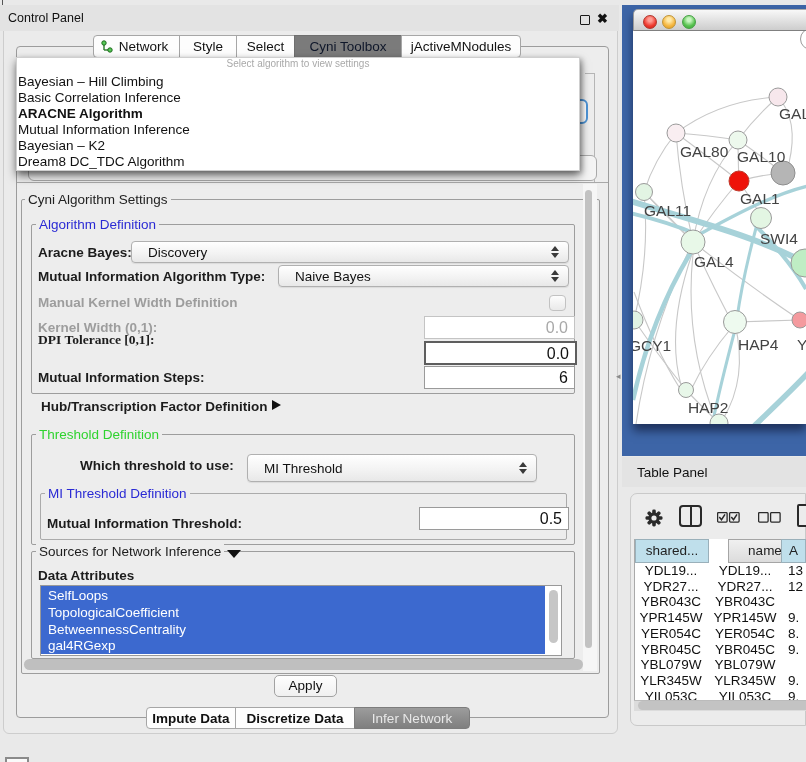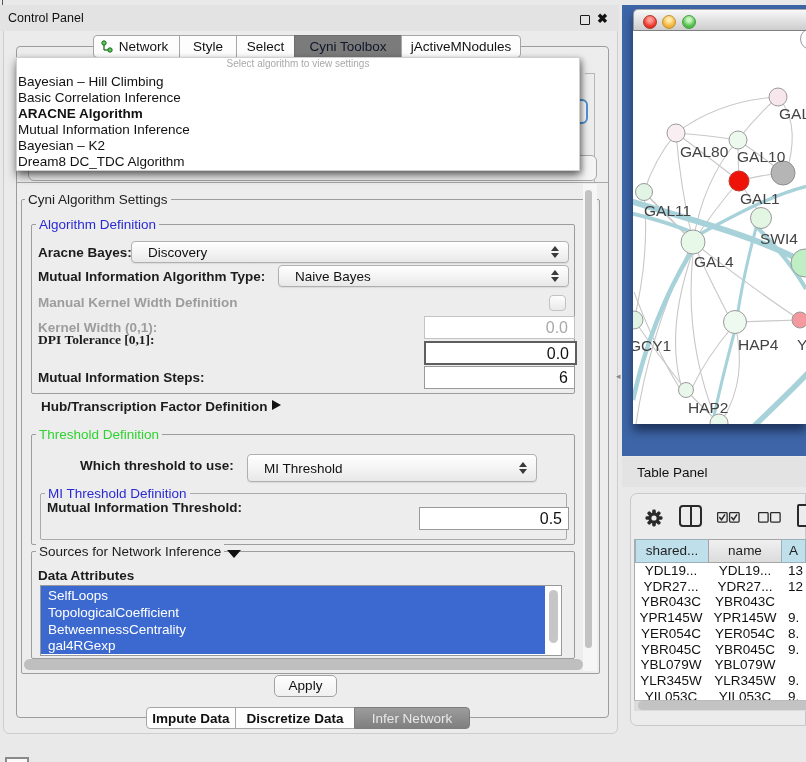--- a/index.html
+++ b/index.html
@@ -90,21 +90,21 @@
 
 <div class="group" style="left:31px;top:434px;width:542px;height:109px;"></div>
 <div class="gtitle" style="left:36px;top:427px;color:#2fd32f;">Threshold Definition</div>
 <div class="lbl abs" style="left:80px;top:458px;">Which threshold to use:</div>
 <div class="combo" style="left:247px;top:454px;width:290px;height:28px;box-sizing:border-box;">
   <span class="ctext">MI Threshold</span>
     <span class="updn"></span>
   </div>
 <div class="group" style="left:40px;top:493px;width:525px;height:45px;border-color:#ababab;"></div>
 <div class="gtitle" style="left:45px;top:486px;color:#2a2ad4;">MI Threshold Definition</div>
-<div class="lbl abs" style="left:47px;top:500px;">Mutual Information Threshold:</div>
+<div class="lbl abs" style="left:47px;top:516px;">Mutual Information Threshold:</div>
 <div class="field" style="left:419px;top:507px;width:142px;height:21px;border:1px solid #9a9a9a;">0.5</div>
 
 <div class="group" style="left:31px;top:551px;width:542px;height:106px;"></div>
 <div class="gtitle" style="left:36px;top:544px;color:#1c1c1c;">Sources for Network Inference</div>
 <div class="abs" style="left:227px;top:550px;width:0;height:0;border-left:7px solid transparent;border-right:7px solid transparent;border-top:8px solid #111;"></div>
 <div class="lbl abs" style="left:38px;top:568px;">Data Attributes</div>
 <div class="abs" style="left:40px;top:585px;width:522px;height:71px;background:#fff;border:1px solid #999;box-sizing:border-box;"></div>
 <div class="abs" style="left:41px;top:586px;width:504px;height:68px;background:#3c69cf;color:#fff;font-size:13.5px;line-height:16.8px;padding-left:7px;padding-top:2px;box-sizing:border-box;">SelfLoops<br>TopologicalCoefficient<br>BetweennessCentrality<br>gal4RGexp</div>
 <div class="abs" style="left:549px;top:590px;width:9px;height:53px;background:#c6c6c6;border-radius:5px;"></div>
 
@@ -226,21 +226,21 @@
   <path d="M14.3,5 l2.2,2.7 l3.5,-5.4" stroke="#2a2a2a" stroke-width="1.5" fill="none"></path>
 </svg>
 <svg class="abs" style="left:758px;top:512px;" width="23" height="11" viewBox="0 0 23 11">
   <rect x="0.6" y="0.6" width="9.5" height="9.5" fill="none" stroke="#2a2a2a" stroke-width="1.3" rx="1"></rect>
   <rect x="12.6" y="0.6" width="9.5" height="9.5" fill="none" stroke="#2a2a2a" stroke-width="1.3" rx="1"></rect>
 </svg>
 <div class="abs" style="left:797px;top:504px;width:14px;height:23px;border:2.5px solid #2a2a2a;border-radius:2px;box-sizing:border-box;background:#ececec;"></div>
 
 <div class="abs" style="left:634px;top:539px;width:172px;height:161px;background:#fff;border-left:1px solid #aaa;box-sizing:border-box;"></div>
 <div class="abs" style="left:635px;top:539px;width:74px;height:24px;background:#bfdfeb;border:1px solid #9ab0ba;box-sizing:border-box;text-align:center;line-height:22px;font-size:13.5px;color:#222;">shared...</div>
-<div class="abs" style="left:708px;top:539px;width:74px;height:24px;background:linear-gradient(#f0f0f0,#dcdcdc);border:1px solid #a5a5a5;box-sizing:border-box;text-align:center;line-height:22px;font-size:13.5px;color:#222;">name</div>
+<div class="abs" style="left:728px;top:539px;width:74px;height:24px;background:linear-gradient(#f0f0f0,#dcdcdc);border:1px solid #a5a5a5;box-sizing:border-box;text-align:center;line-height:22px;font-size:13.5px;color:#222;">name</div>
 <div class="abs" style="left:781px;top:539px;width:25px;height:24px;background:#bfdfeb;border:1px solid #9ab0ba;box-sizing:border-box;text-align:center;line-height:22px;font-size:13.5px;color:#222;">A</div>
 <div class="abs" style="left:634px;top:563px;width:74px;text-align:center;font-size:13.5px;color:#111;line-height:15.7px;">YDL19...<br>YDR27...<br>YBR043C<br>YPR145W<br>YER054C<br>YBR045C<br>YBL079W<br>YLR345W<br>YIL053C</div>
 <div class="abs" style="left:708px;top:563px;width:74px;text-align:center;font-size:13.5px;color:#111;line-height:15.7px;">YDL19...<br>YDR27...<br>YBR043C<br>YPR145W<br>YER054C<br>YBR045C<br>YBL079W<br>YLR345W<br>YIL053C</div>
 <div class="abs" style="left:788px;top:563px;width:20px;text-align:left;font-size:13.5px;color:#111;line-height:15.7px;">13<br>12<br>&nbsp;<br>9.<br>8.<br>9.<br>&nbsp;<br>9.<br>9.</div>
 <div class="abs" style="left:634px;top:700px;width:172px;height:11px;background:#dcdcdc;border-top:1px solid #bbb;box-sizing:border-box;"></div>
 <div class="abs" style="left:638px;top:701px;width:168px;height:9px;background:#c3c3c3;border-radius:5px 0 0 5px;"></div>
 
 <div class="abs" style="left:5px;top:757px;width:20px;height:12px;border:2px solid #8a8a8a;background:#fafafa;"></div>
 
 </body></html>

